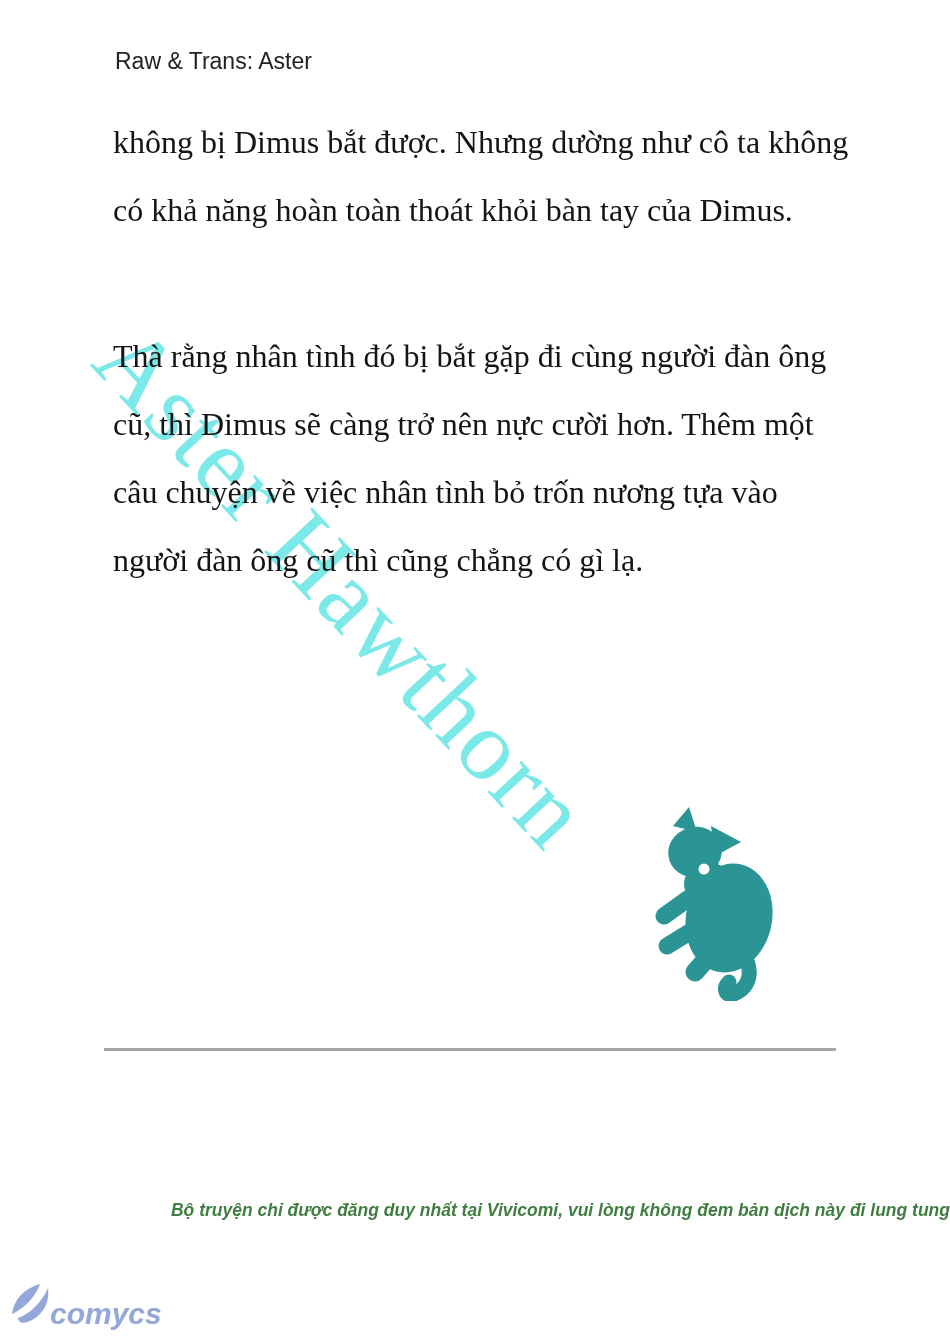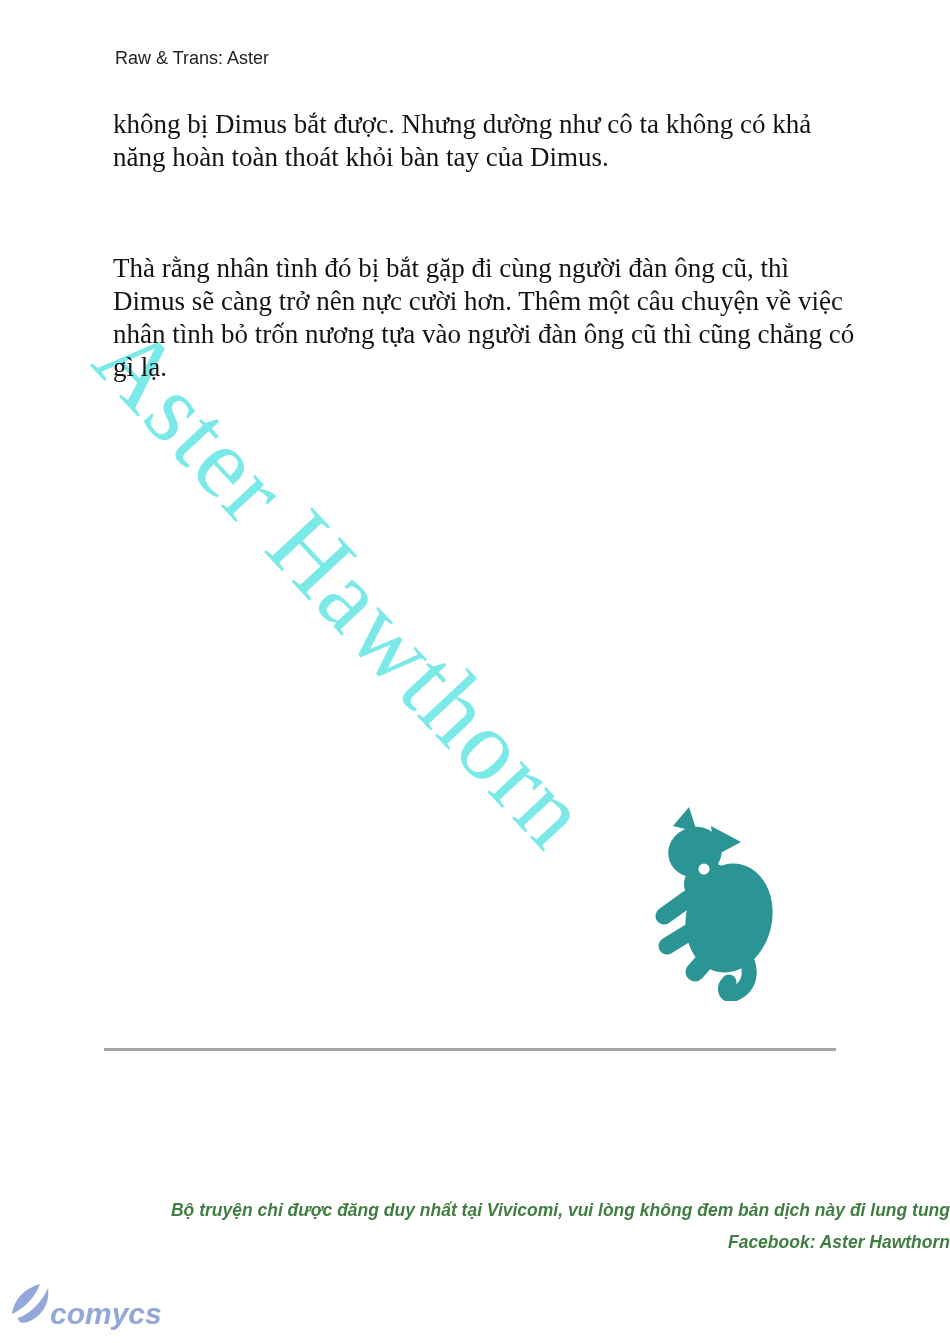--- a/index.html
+++ b/index.html
@@ -26,33 +26,33 @@
     transform: rotate(47deg);
     transform-origin: 0 0;
     line-height: 1;
   }
 
   #header {
     position: absolute;
     left: 115px;
     top: 48px;
     z-index: 2;
-    font-size: 18px;
+    font-size: 23px;
     color: var(--header-gray, #222222);
   }
 
   #bodytext {
     position: absolute;
     left: 113px;
     top: 108px;
     width: 742px;
     z-index: 1;
     font-family: "Liberation Serif", serif;
-    font-size: 27px;
-    line-height: 33px;
+    font-size: 32px;
+    line-height: 68px;
     color: var(--text-black, #141414);
   }
   #bodytext p { margin: 0 0 78px 0; }
 
   #cat {
     position: absolute;
     left: 653px;
     top: 806px;
     z-index: 1;
     color: var(--cat-teal, #2b9494);
@@ -121,21 +121,20 @@
       <line x1="40" y1="124" x2="14" y2="140" stroke-width="17" stroke-linecap="round"></line>
       <line x1="58" y1="148" x2="42" y2="166" stroke-width="19" stroke-linecap="round"></line>
       <path d="M90 146 C101 166 97 181 81 188 C72 191 70 182 76 176" fill="none" stroke-width="15" stroke-linecap="round"></path>
     </g>
   </svg>
 
   <div id="divider"></div>
 
   <div id="footer">
     <div>Bộ truyện chỉ được đăng duy nhất tại Vivicomi, vui lòng không đem bản dịch này đi lung tung</div>
-    <div>Facebook: Aster Hawthorn</div>
   </div>
 
   <svg id="vcomycs-logo" width="165" height="58" viewBox="0 0 165 58" aria-hidden="true">
     <g fill="currentColor">
       <path d="M8 34 C10 18 22 8 36 4 C32 16 22 26 12 32 Z"></path>
       <path d="M14 38 C26 34 38 22 44 8 C46 24 38 36 24 42 C18 44 14 42 14 38 Z"></path>
       <text x="46" y="44" font-size="30">comycs</text>
     </g>
   </svg>
 

